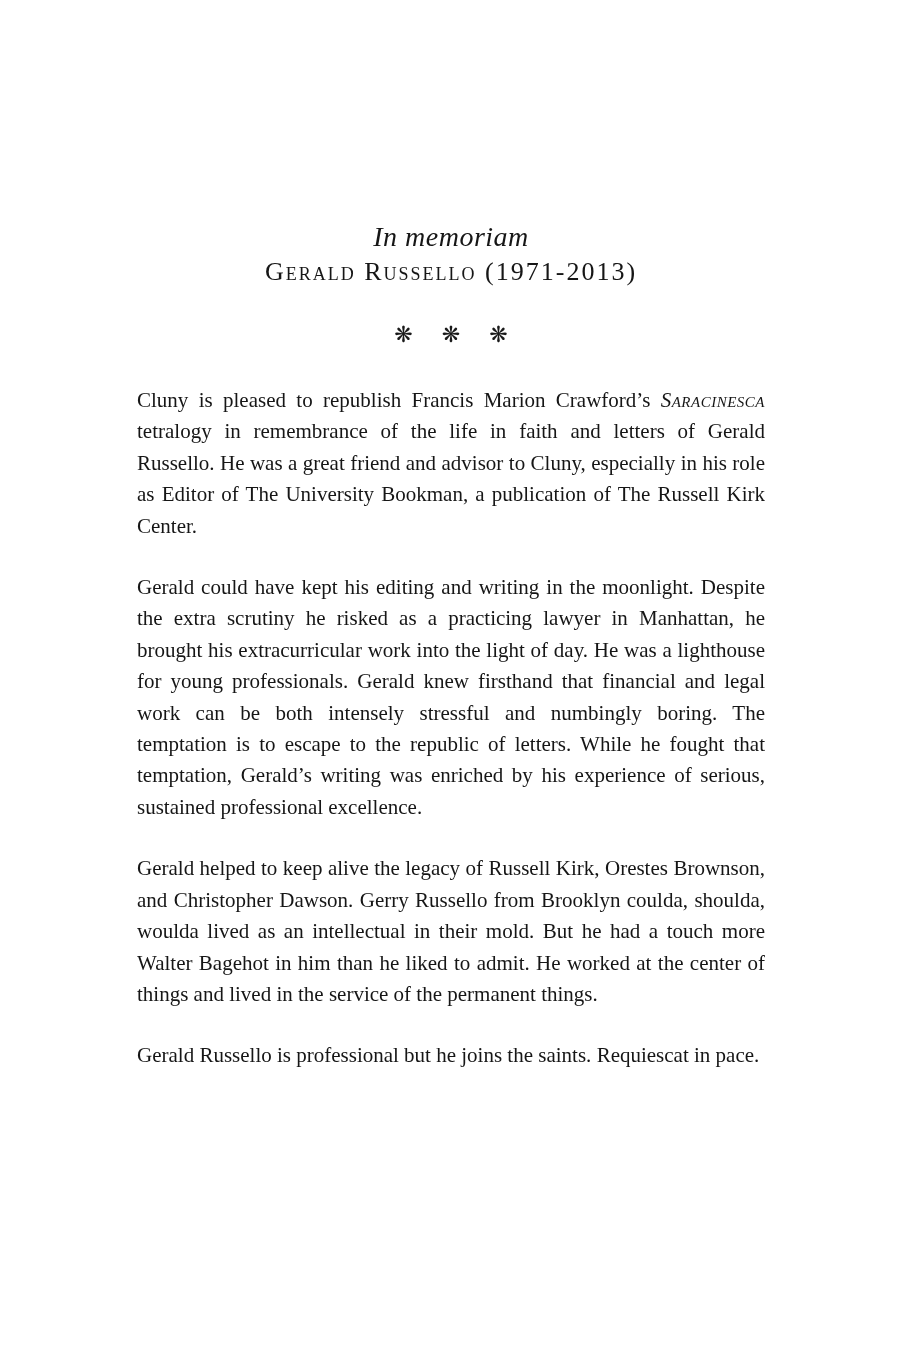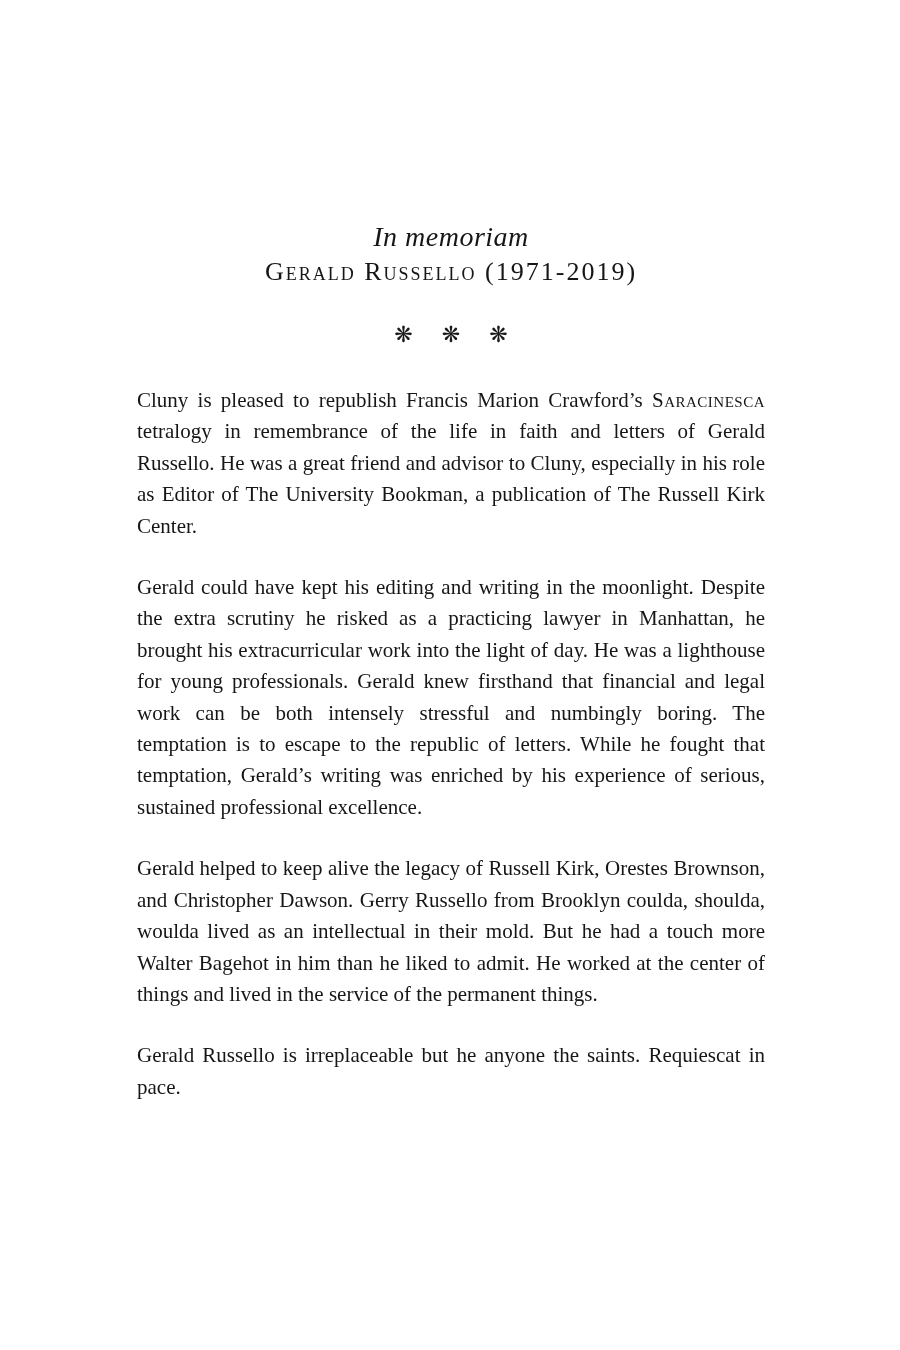--- a/index.html
+++ b/index.html
@@ -20,39 +20,39 @@
   }
   .ornaments{
     text-align:center;margin-top:37px;font-size:22px;line-height:26px;
     font-family:"DejaVu Sans", sans-serif;color:#1a1a1a;
   }
   .ornaments span{margin:0 11px;}
   .body{margin-top:37px;font-size:21px;line-height:31.4px;text-align:justify;}
   .body p{margin:30px 0 0;}
   .body p:first-child{margin-top:0;}
   .italic{}
-  .smallcaps{font-variant:small-caps;letter-spacing:0.5px;}
+  .smallcaps{font-variant:small-caps;letter-spacing:0.5px;font-style:italic;}
 </style>
 </head>
 <body>
 
 <div class="page">
   <div class="content">
 
     <h1 class="memoriam">In memoriam</h1>
 
-    <h2 class="name">Gerald Russello (1971-2019)</h2>
+    <h2 class="name">Gerald Russello (1971-2013)</h2>
 
     <div class="ornaments">
       <span>❋</span>
       <span>❋</span>
       <span>❋</span>
     </div>
 
     <main class="body">
       <p><span class="normal">Cluny is pleased to republish Francis Marion Crawford’s </span><span class="smallcaps">Saracinesca</span><span class="normal"> tetralogy in remembrance of the life in faith and letters of Gerald Russello. He was a great friend and advisor to Cluny, especially in his role as Editor of </span><span class="italic">The University Bookman</span><span class="normal">, a publication of The Russell Kirk Center.</span></p>
       <p><span class="normal">Gerald could have kept his editing and writing in the moonlight. Despite the extra scrutiny he risked as a practicing lawyer in Manhattan, he brought his extracurricular work into the light of day. He was a lighthouse for young professionals. Gerald knew firsthand that financial and legal work can be both intensely stressful and numbingly boring. The temptation is to escape to the republic of letters. While he fought that temptation, Gerald’s writing was enriched by his experience of serious, sustained professional excellence.</span></p>
       <p><span class="normal">Gerald helped to keep alive the legacy of Russell Kirk, Orestes Brownson, and Christopher Dawson. Gerry Russello from Brooklyn coulda, shoulda, woulda lived as an intellectual in their mold. But he had a touch more Walter Bagehot in him than he liked to admit. He worked at the center of things and lived in the service of the permanent things.</span></p>
-      <p><span class="normal">Gerald Russello is irreplaceable but he anyone the saints. </span><span class="italic">Requiescat in pace.</span></p>
+      <p><span class="normal">Gerald Russello is professional but he joins the saints. </span><span class="italic">Requiescat in pace.</span></p>
     </main>
 
   </div>
 </div>
 
 </body></html>

